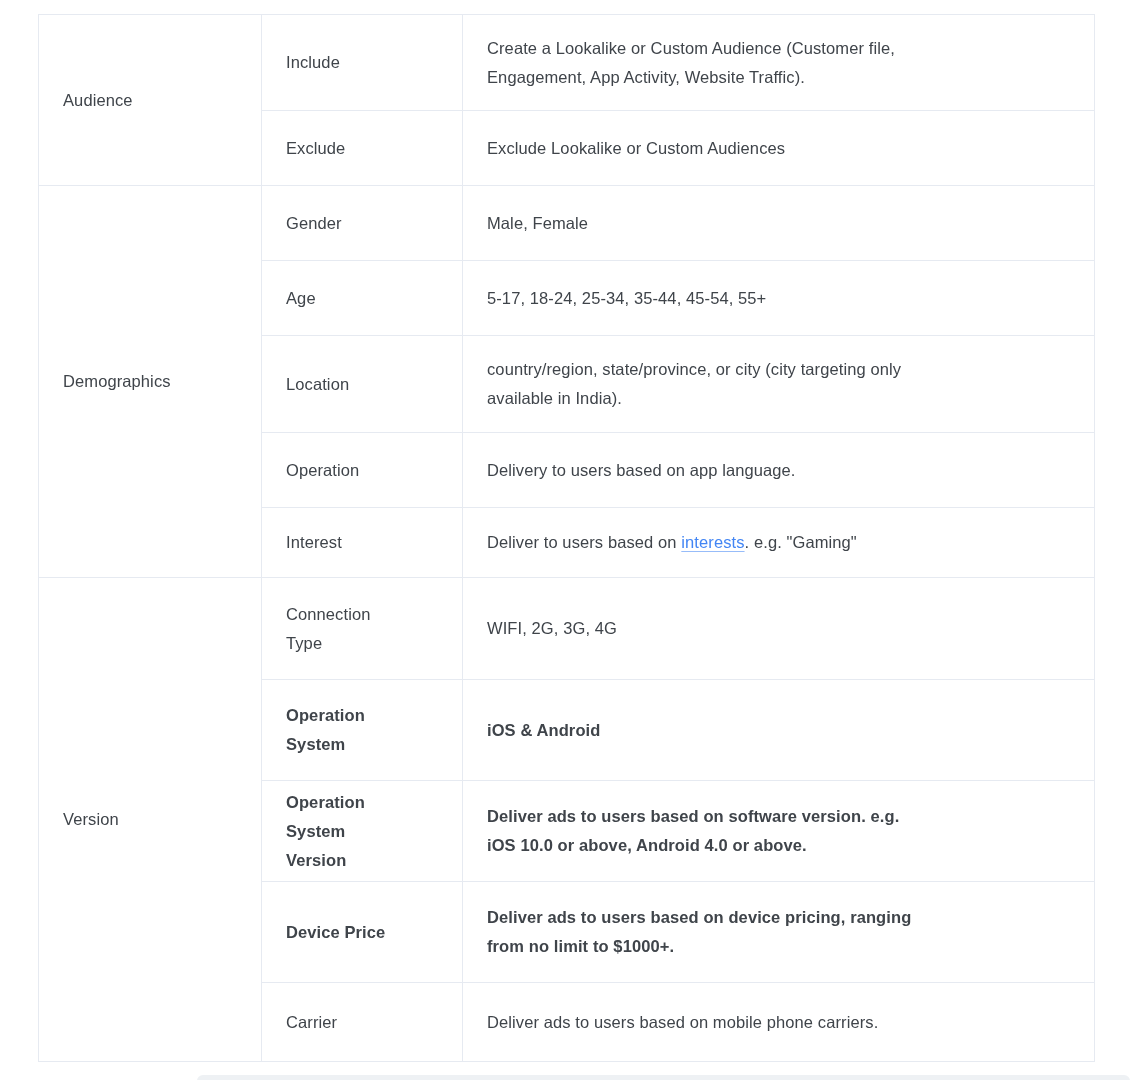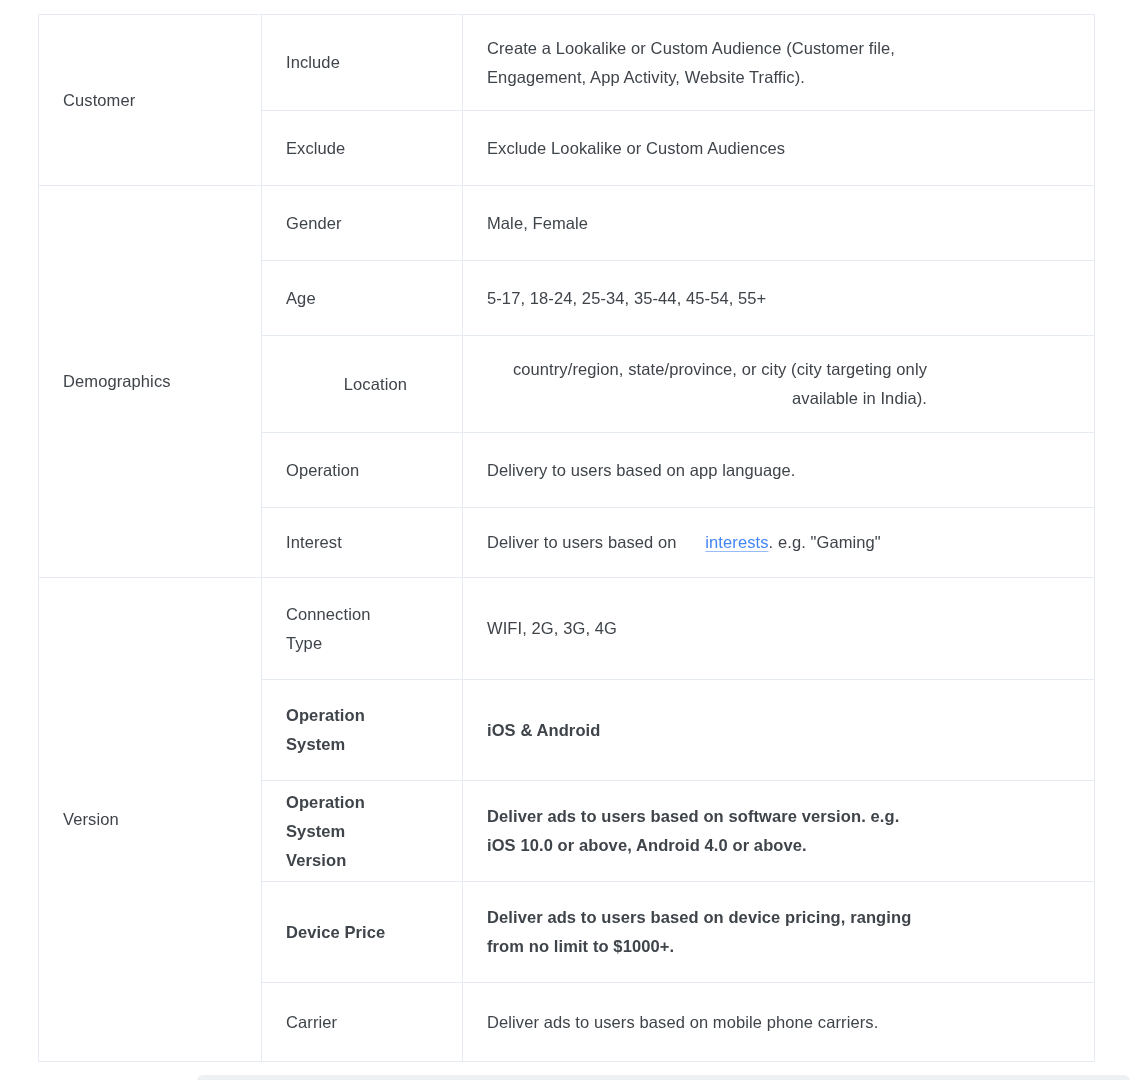--- a/index.html
+++ b/index.html
@@ -38,32 +38,31 @@
   }
   col.c1 { width: 223px; }
   col.c2 { width: 201px; }
   col.c3 { width: 632px; }
   td.cat { }
   .sub-inner { max-width: 121px; }
   .val-inner { max-width: 440px; }
   
   tr.h96  { height: 96px; }
   tr.h75  { height: 75px; }
-  tr.h97  { height: 97px; text-align: right; }
+  tr.h97  { height: 97px; }
   tr.h70  { height: 70px; padding-left: 24px; }
   tr.h102 { height: 102px; }
   tr.h101 { height: 101px; font-weight: bold; }
   tr.h69  { height: 79px; }
   a.inline-link {
     color: #4285f4;
     text-decoration: underline;
     text-decoration-color: rgba(66, 133, 244, 0.55);
     text-underline-offset: 3px;
     cursor: pointer;
-    margin-left: 24px;
   }
   .bottom-panel-edge {
     position: absolute;
     left: 197px;
     top: 1075px;
     width: 933px;
     height: 8px;
     background: #eef1f4;
     border-radius: 6px 6px 0 0;
   }
@@ -76,21 +75,21 @@
   <table class="spec-table">
     <colgroup>
       <col class="c1">
         <col class="c2">
         <col class="c3">
     </colgroup>
     <tbody>
 
       <tr class="h96">
         <td class="cat" rowspan="2">
-          <div>Customer</div>
+          <div>Audience</div>
         </td>
         <td class="sub">
           <div class="sub-inner">Include</div>
         </td>
         <td class="val">
           <div class="val-inner">Create a Lookalike or Custom Audience (Customer file, Engagement, App Activity, Website Traffic).</div>
         </td>
       </tr>
       <tr class="h75">
         <td class="sub">

